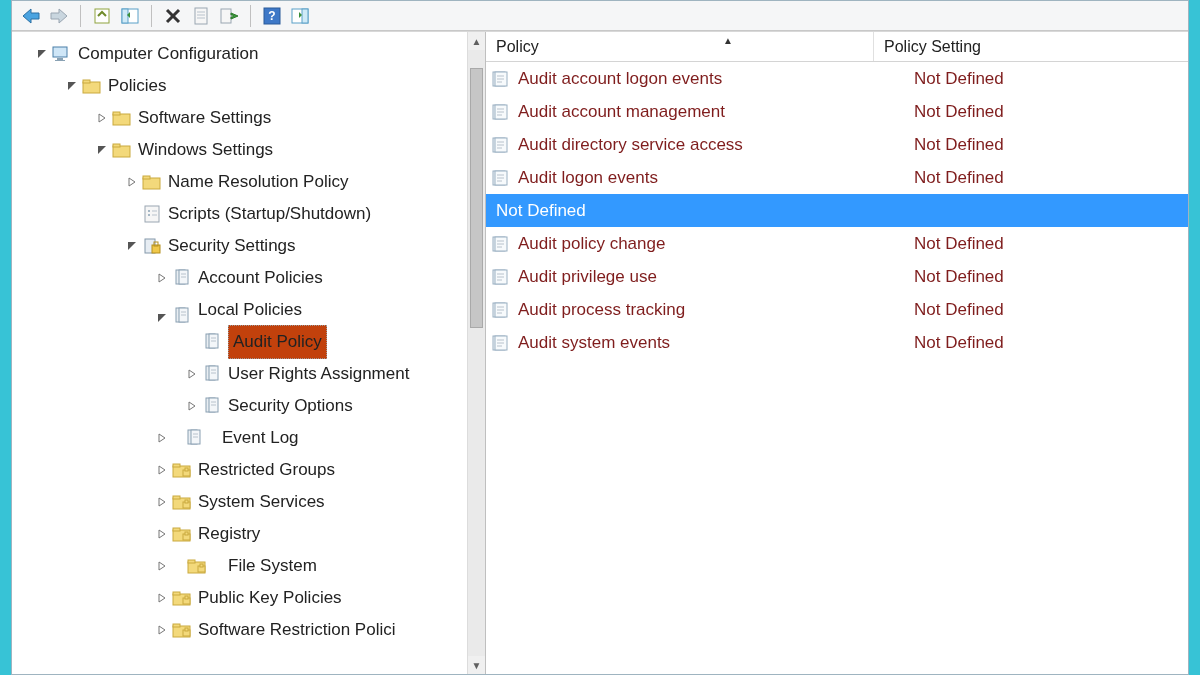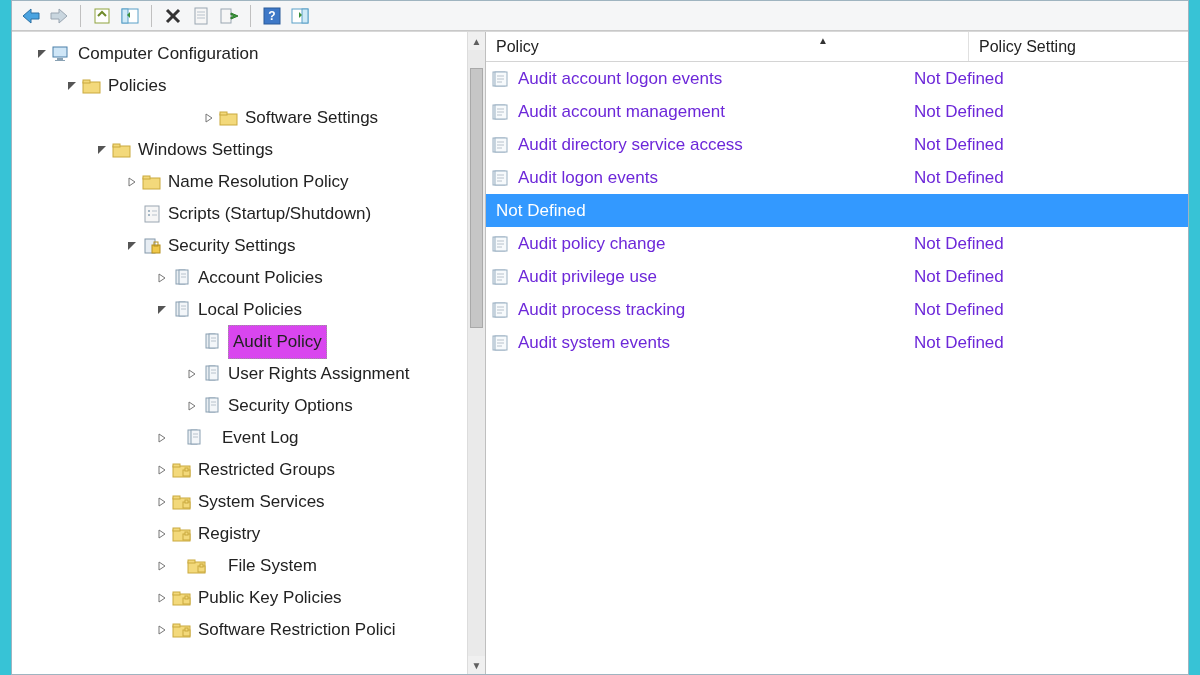--- a/index.html
+++ b/index.html
@@ -89,21 +89,21 @@
     display: inline-flex;
     align-items: center; justify-content: center;
   }
   .tree-row .label {
     color: #222;
   }
   .tree-row.selected-tree {
     background: transparent;
   }
   .tree-row.selected-tree .label {
-    background: #d946ef;
+    background: #c2410c;
     border: 1px dotted #9a9a9a;
     padding: 0 4px;
   }
 
   
   .tree-sb {
     position: absolute;
     right: 0; top: 0; bottom: 0;
     width: 18px;
     background: #f0f0f0;
@@ -137,36 +137,36 @@
     background: #fff;
     font-size: 16px;
     color: #222;
   }
   .col {
     display: flex; align-items: center;
     padding: 0 10px;
     border-right: 1px solid #e0e0e0;
     position: relative;
   }
-  .col.policy { width: 483px; }
+  .col.policy { width: 388px; }
   .col.setting { flex: 1; border-right: none; }
   .sort-arrow {
     position: absolute;
     right: 140px; top: 3px;
     font-size: 10px; color: #333;
   }
   .list-body {
     flex: 1;
   }
   .list-row {
     display: flex;
     height: 33px;
     align-items: center;
     font-size: 17px;
-    color: #6d28d9;
+    color: #7f1d1d;
   }
   .list-row .cell-policy {
     width: 418px;
     display: flex; align-items: center;
     padding-left: 6px;
   }
   .list-row .cell-setting {
     flex: 1;
     padding-left: 10px;
   }
@@ -279,21 +279,21 @@
                   </svg>
                 </span>
                 <span class="icon">
                   <svg class="folder-svg" width="20" height="16">
                     <rect x="1" y="4" width="17" height="11"></rect>
                     <rect x="1" y="2" width="7" height="3"></rect>
                   </svg>
                 </span>
                 <span class="label">Policies</span>
               </div>
-              <div class="tree-row" style="padding-left: 78px; justify-content: center;">
+              <div class="tree-row" style="padding-left: 78px;">
                 <span class="expander">
                   <svg width="10" height="10">
                     <polygon points="2,1 8,5 2,9" fill="none" stroke="#777"></polygon>
                   </svg>
                 </span>
                 <span class="icon">
                   <svg class="folder-svg" width="20" height="16">
                     <rect x="1" y="4" width="17" height="11"></rect>
                     <rect x="1" y="2" width="7" height="3"></rect>
                   </svg>
@@ -365,21 +365,21 @@
                 <span class="icon">
                   <svg width="18" height="18">
                     <rect x="3" y="1" width="9" height="14" fill="#e9eef3" stroke="#8aa0b2"></rect>
                     <rect x="6" y="1" width="9" height="14" fill="#f3f6f9" stroke="#8aa0b2"></rect>
                     <line x1="8" y1="5" x2="13" y2="5" stroke="#b8c2cc"></line>
                     <line x1="8" y1="8" x2="13" y2="8" stroke="#b8c2cc"></line>
                   </svg>
                 </span>
                 <span class="label">Account Policies</span>
               </div>
-              <div class="tree-row" style="padding-left: 138px;">
+              <div class="tree-row" style="padding-left: 138px; align-items: flex-end;">
                 <span class="expander">
                   <svg width="10" height="10">
                     <polygon points="1,1 9,1 1,9" fill="#555"></polygon>
                   </svg>
                 </span>
                 <span class="icon">
                   <svg width="18" height="18">
                     <rect x="3" y="1" width="9" height="14" fill="#e9eef3" stroke="#8aa0b2"></rect>
                     <rect x="6" y="1" width="9" height="14" fill="#f3f6f9" stroke="#8aa0b2"></rect>
                     <line x1="8" y1="5" x2="13" y2="5" stroke="#b8c2cc"></line>

